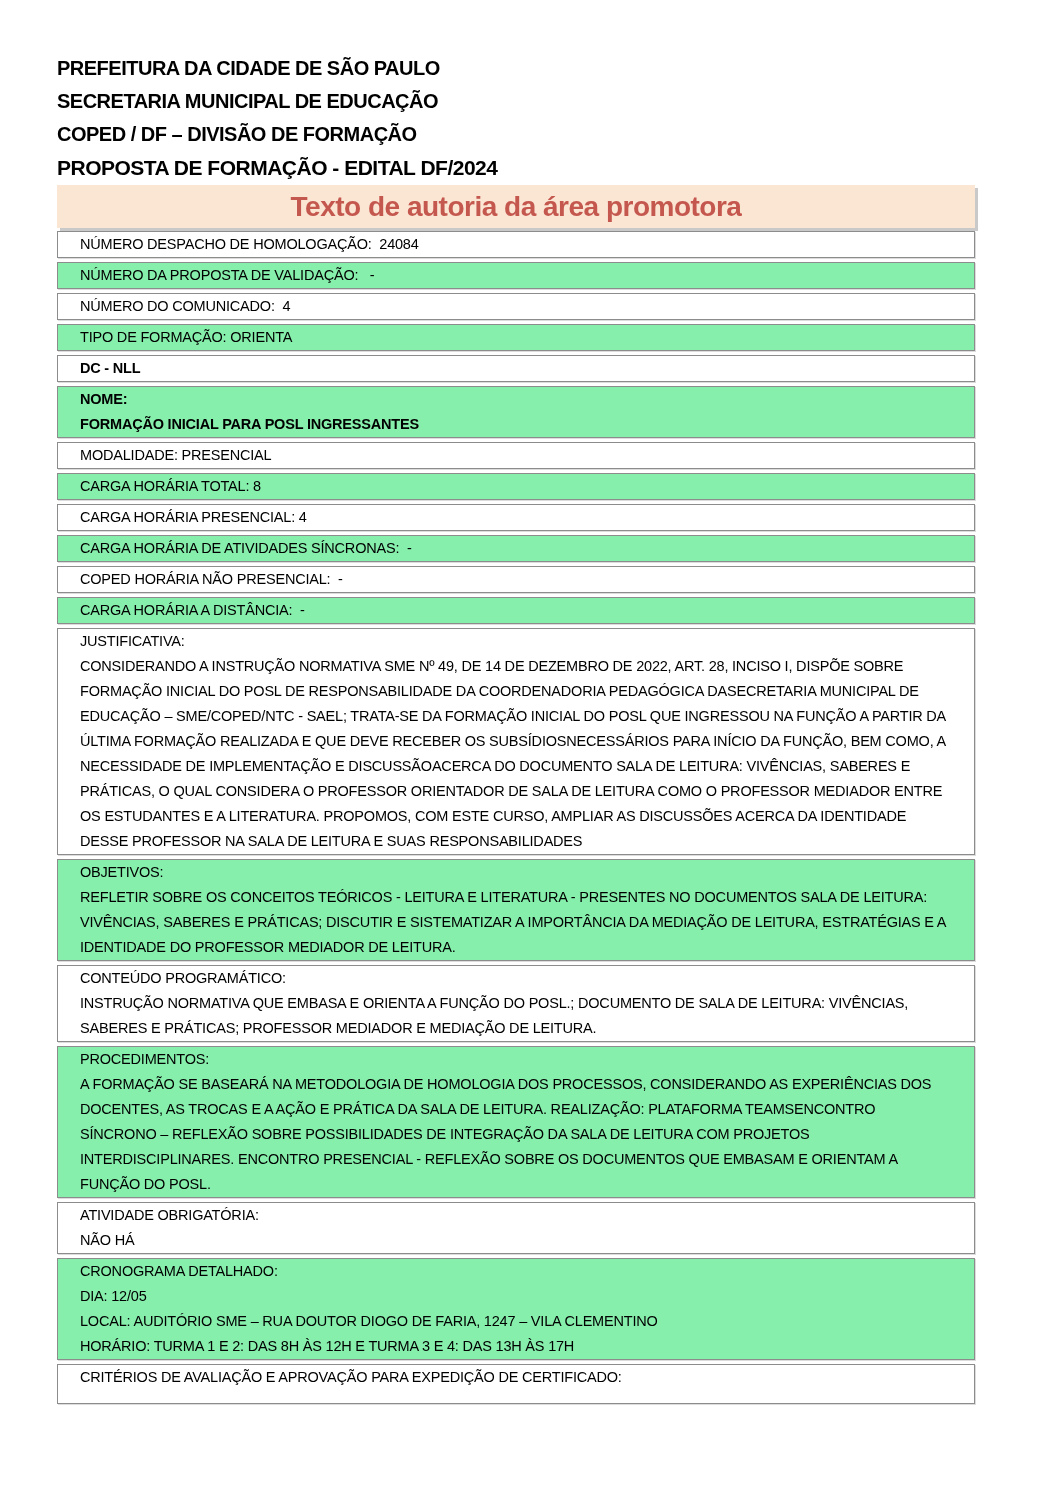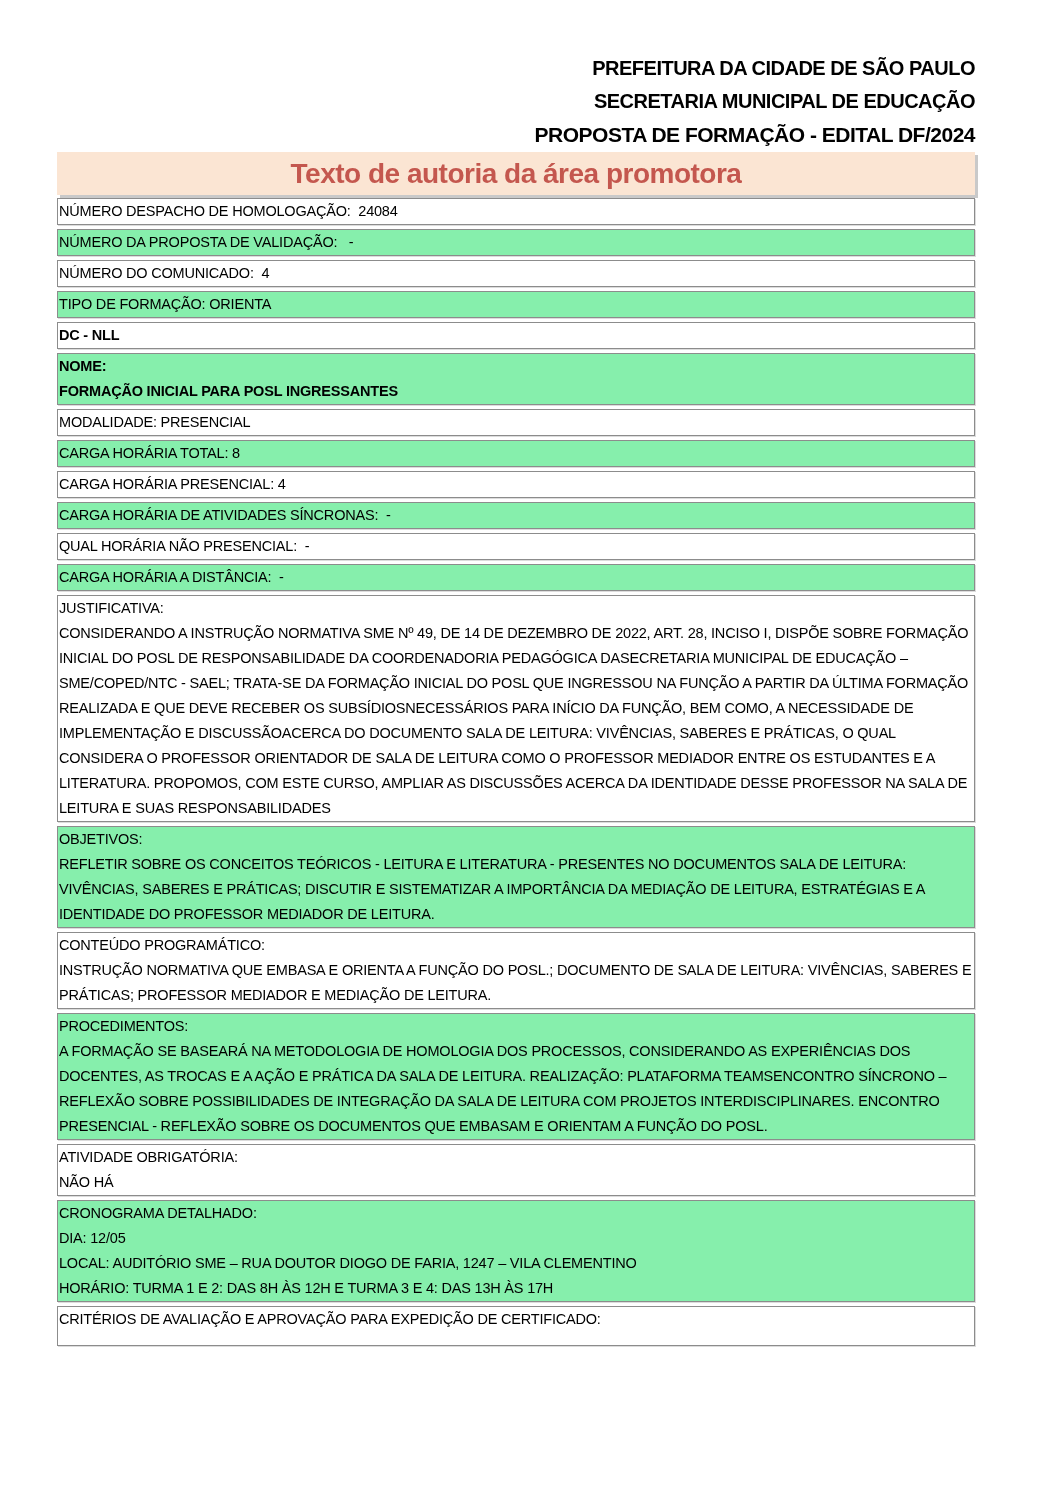--- a/index.html
+++ b/index.html
@@ -8,21 +8,21 @@
     height: 1497px;
     background: #ffffff;
     overflow: hidden;
     font-family: "Liberation Sans", "DejaVu Sans", sans-serif;
     color: #000000;
   }
   .page { padding-top: 52px; }
   .doc { width: 918px; margin-left: 57px; }
 
   
-  .doc-header { text-align: right; }
+  .doc-header { text-align: left; }
   .header-line {
     font-weight: bold;
     font-size: 20px;
     line-height: 33px;
     letter-spacing: -0.5px;
     white-space: pre;
   }
   .doc-title {
     font-weight: bold;
     font-size: 21px;
@@ -47,21 +47,21 @@
     font-weight: bold;
     font-size: 28px;
     letter-spacing: -0.5px;
     white-space: pre;
   }
 
   
   .row {
     border: 1.5px solid #8c8c8c;
     background: #ffffff;
-    padding: 0 1px;
+    padding: 0 22px;
     margin-bottom: 4px;
     box-shadow: 1px 1px 0 #dcdcdc;
   }
   .row.shaded { background: #86efac; }
   .row.bold .row-line { font-weight: bold; }
   .row.tall { min-height: 38px; }
   .row-line {
     font-size: 14.5px;
     line-height: 25px;
     letter-spacing: -0.2px;
@@ -70,20 +70,21 @@
 </style>
 </head>
 <body>
 
 <div class="page">
   <div class="doc">
 
     <div class="doc-header">
       <div class="header-line">PREFEITURA DA CIDADE DE SÃO PAULO</div>
       <div class="header-line">SECRETARIA MUNICIPAL DE EDUCAÇÃO</div>
+      <div class="header-line">COPED / DF – DIVISÃO DE FORMAÇÃO</div>
       <div class="doc-title">PROPOSTA DE FORMAÇÃO - EDITAL DF/2024</div>
     </div>
 
     <div class="banner">
       <span class="banner-text">Texto de autoria da área promotora</span>
     </div>
 
     <div id="rows">
         <div class="row">
           <div class="row-line">NÚMERO DESPACHO DE HOMOLOGAÇÃO:  24084</div>
@@ -110,21 +111,21 @@
         <div class="row shaded">
           <div class="row-line">CARGA HORÁRIA TOTAL: 8</div>
         </div>
         <div class="row">
           <div class="row-line">CARGA HORÁRIA PRESENCIAL: 4</div>
         </div>
         <div class="row shaded">
           <div class="row-line">CARGA HORÁRIA DE ATIVIDADES SÍNCRONAS:  -</div>
         </div>
         <div class="row">
-          <div class="row-line">QUAL HORÁRIA NÃO PRESENCIAL:  -</div>
+          <div class="row-line">COPED HORÁRIA NÃO PRESENCIAL:  -</div>
         </div>
         <div class="row shaded">
           <div class="row-line">CARGA HORÁRIA A DISTÂNCIA:  -</div>
         </div>
         <div class="row">
           <div class="row-line">JUSTIFICATIVA:</div>
           <div class="row-line">CONSIDERANDO A INSTRUÇÃO NORMATIVA SME Nº 49, DE 14 DE DEZEMBRO DE 2022, ART. 28, INCISO I, DISPÕE SOBRE FORMAÇÃO INICIAL DO POSL DE RESPONSABILIDADE DA COORDENADORIA PEDAGÓGICA DASECRETARIA MUNICIPAL DE EDUCAÇÃO – SME/COPED/NTC - SAEL; TRATA-SE DA FORMAÇÃO INICIAL DO POSL QUE INGRESSOU NA FUNÇÃO A PARTIR DA ÚLTIMA FORMAÇÃO REALIZADA E QUE DEVE RECEBER OS SUBSÍDIOSNECESSÁRIOS PARA INÍCIO DA FUNÇÃO, BEM COMO, A NECESSIDADE DE IMPLEMENTAÇÃO E DISCUSSÃOACERCA DO DOCUMENTO SALA DE LEITURA: VIVÊNCIAS, SABERES E PRÁTICAS, O QUAL CONSIDERA O PROFESSOR ORIENTADOR DE SALA DE LEITURA COMO O PROFESSOR MEDIADOR ENTRE OS ESTUDANTES E A LITERATURA. PROPOMOS, COM ESTE CURSO, AMPLIAR AS DISCUSSÕES ACERCA DA IDENTIDADE DESSE PROFESSOR NA SALA DE LEITURA E SUAS RESPONSABILIDADES</div>
         </div>
         <div class="row shaded">
           <div class="row-line">OBJETIVOS:</div>

